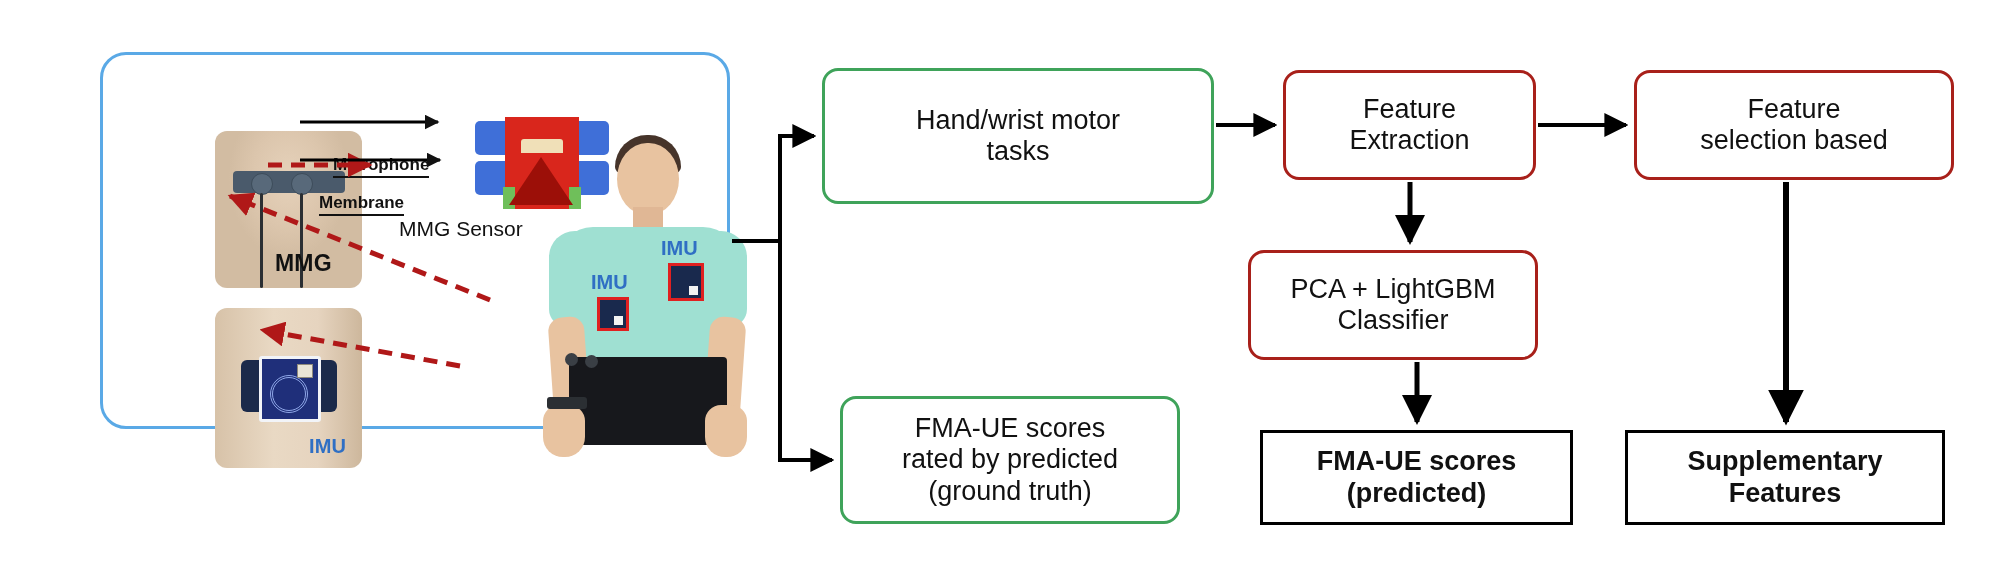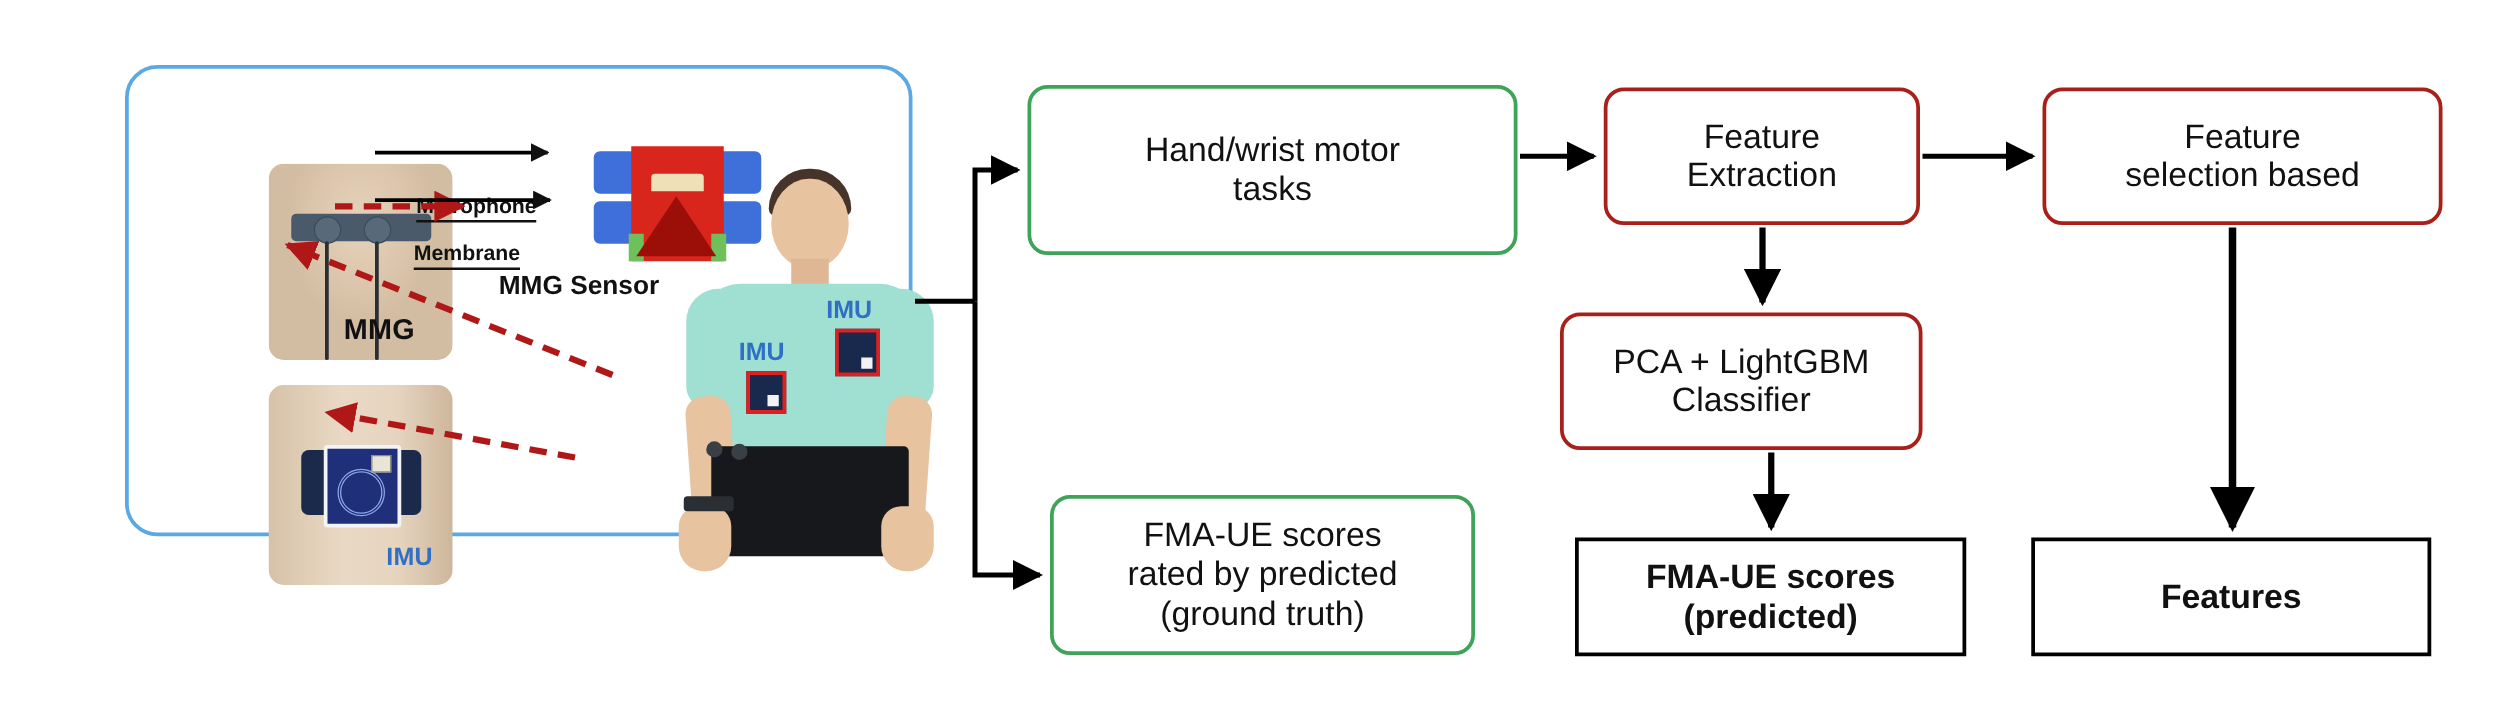--- a/index.html
+++ b/index.html
@@ -122,24 +122,24 @@
   .sch-cream { background: #f0e0b8; }
 
   .sch-label {
     font-weight: bold;
     font-size: 17px;
     color: #111111;
     border-bottom: 2px solid #111111;
     padding-bottom: 1px;
   }
   #label-microphone { left: 230px; top: 100px; }
-  #label-membrane  { left: 228px; top: 138px; text-align: right; }
+  #label-membrane  { left: 216px; top: 138px; text-align: right; }
   #label-mmg-sensor {
     left: 296px; top: 162px;
-    font-weight: bold; font-size: 21px; color: #111111;
+    font-weight: normal; font-size: 21px; color: #111111;
   }
 
   
   #body-figure { left: 392px; top: 80px; width: 300px; height: 330px; }
   .bf-hair {
     left: 120px; top: 0px; width: 66px; height: 38px;
     background: #46342a;
     border-radius: 32px 32px 6px 6px;
   }
   .bf-head {
@@ -364,20 +364,21 @@
     <div class="line">PCA + LightGBM</div>
     <div class="line">Classifier</div>
   </div>
 
   <div id="box-predicted" class="abs box box-black bold">
     <div class="line">FMA-UE scores</div>
     <div class="line">(predicted)</div>
   </div>
 
   <div id="box-supplementary" class="abs box box-black bold">
+    <div class="line">Supplementary</div>
     <div class="line">Features</div>
   </div>
 
   <svg id="wires" class="abs">
     <defs>
       <marker id="arrowBlack" viewBox="0 0 10 10" refX="9" refY="5" markerWidth="6" markerHeight="6" orient="auto-start-reverse">
         <path d="M 0 0 L 10 5 L 0 10 z" fill="#000000"></path>
       </marker>
       <marker id="arrowRed" viewBox="0 0 10 10" refX="9" refY="5" markerWidth="5" markerHeight="5" orient="auto-start-reverse">
         <path d="M 0 0 L 10 5 L 0 10 z" fill="#b01818"></path>

